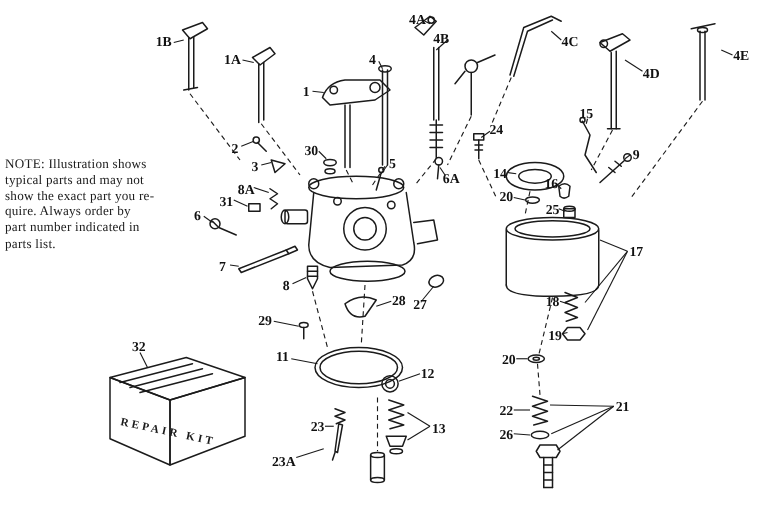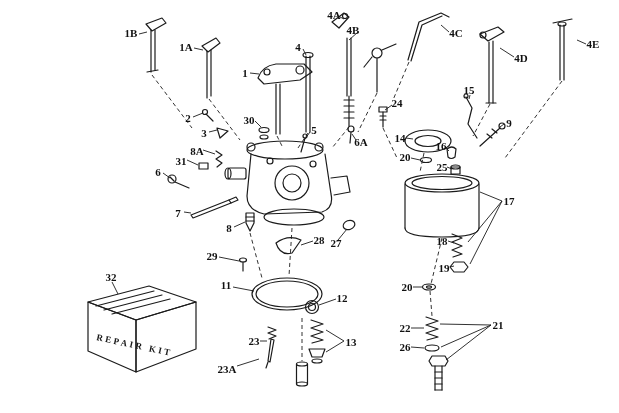--- a/index.html
+++ b/index.html
@@ -26,20 +26,26 @@
   .dash  { stroke: #1b1b1b; fill: none; stroke-width: 0.9; stroke-dasharray: 4 3; }
   .lead  { stroke: #1b1b1b; fill: none; stroke-width: 0.9; }
   #labels text { font: bold 11px "Liberation Serif", serif; fill: #111111; }
   .kit-text { font: bold 9px "Liberation Serif", serif; fill: #1b1b1b; letter-spacing: 2.5px; }
 </style>
 </head>
 <body>
 
 <div class="stage">
 
+  <div class="note">NOTE:  Illustration shows
+typical parts and may not
+show the exact part you re-
+quire.  Always order by
+part number indicated in
+parts list.</div>
 
   <svg width="619" height="413" viewBox="0 0 619 413">
 
     <g class="art">
 
       <g>
         <path d="M146,24 l16,-6 l4,5 l-14,8 z"></path>
         <line x1="151" y1="30" x2="151" y2="72"></line>
         <line x1="155" y1="30" x2="155" y2="70"></line>
         <line x1="147" y1="72" x2="158" y2="70"></line>

